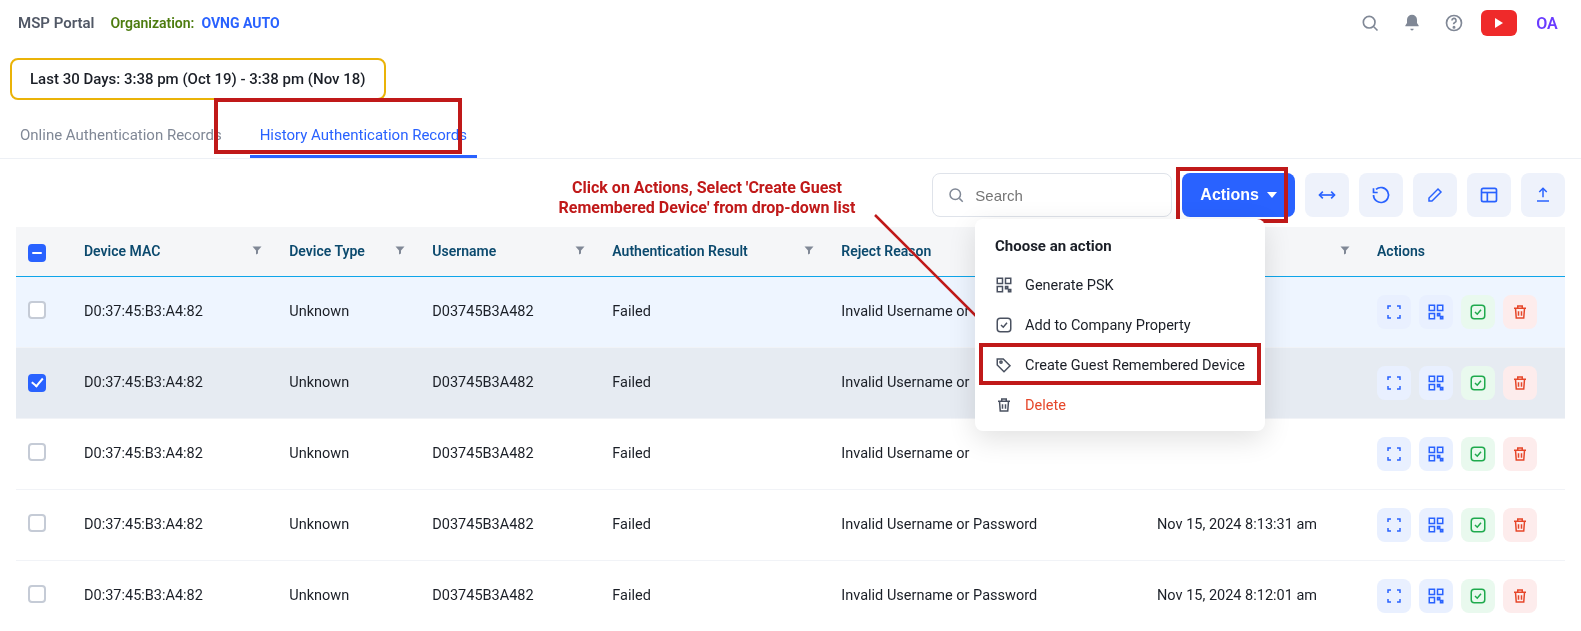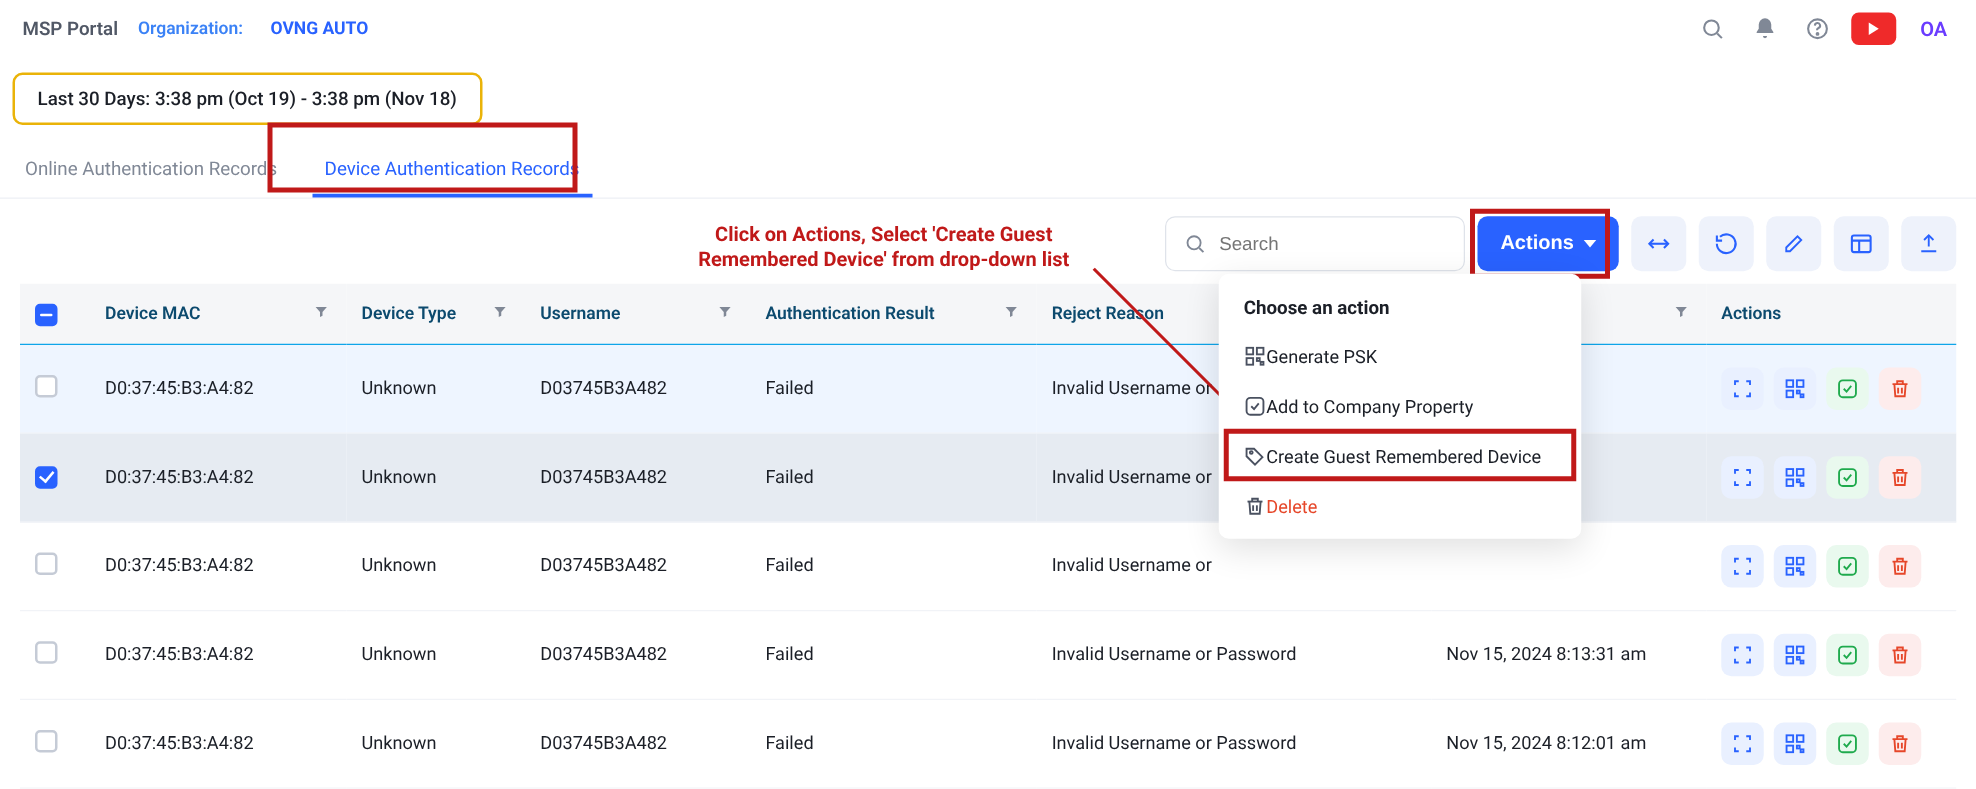--- a/index.html
+++ b/index.html
@@ -1,19 +1,19 @@
 <!DOCTYPE html>
 <html><head>
 <meta charset="utf-8">
 <style>
   * { box-sizing: border-box; margin: 0; padding: 0; }
   body { font-family: -apple-system, BlinkMacSystemFont, "Segoe UI", Roboto, Helvetica, Arial, sans-serif; background: #fff; color: #212529; width: 1581px; }
   .topbar { display: flex; align-items: center; padding: 8px 18px; height: 46px; }
   .topbar .brand { font-weight: 600; font-size: 15px; color: #515866; margin-right: 16px;}
-  .topbar .org-label { font-size: 14px; font-weight: 600; color: #3b82f6; margin-right: 22px;}
+  .topbar .org-label { font-size: 14px; font-weight: 600; color: #4d7c0f; margin-right: 7px;}
   .topbar .org-name { font-size: 14px; font-weight: 700; color: #2962ff; }
   .topbar .spacer { flex: 1; }
   .topbar .icon-btn { width: 34px; height: 34px; display: flex; align-items: center; justify-content: center; color: #808896; margin-left: 8px; cursor: pointer; }
   .topbar .yt { width: 36px; height: 26px; background: #ef2a2a; border-radius: 6px; display: flex; align-items: center; justify-content: center; margin-left: 10px; cursor:pointer;}
   .topbar .yt::after { content:""; width:0; height:0; border-left:8px solid #fff; border-top:5px solid transparent; border-bottom:5px solid transparent;}
   .topbar .avatar { width: 32px; height: 32px; display:flex; align-items:center; justify-content:center; font-weight:600; color:#6a3cff; margin-left:14px; font-size:16px;}
   .page-header { padding: 12px 10px 10px 10px; display:flex; align-items:flex-start; }
   .page-header .left { flex:1;}
   .page-title { font-size: 22px; font-weight: 700; color:#1b1f27;}
   .breadcrumbs { font-size: 13px; color:#808896; margin-top:2px;}
@@ -27,21 +27,21 @@
   .annotation { position:absolute; color:#c01919; font-weight:700; font-size:16px; text-align:center; line-height:1.25; pointer-events:none;}
   .toolbar { display:flex; align-items:center; padding: 14px 16px 10px 16px; gap:10px; position:relative;}
   .search-box { display:flex; align-items:center; border:1px solid #dfe3ea; border-radius:8px; height:44px; width:240px; padding:0 14px; color:#808896; margin-left:auto;}
   .search-box svg { margin-right:10px;}
   .search-input { border:none; outline:none; font-size:15px; flex:1; background:transparent;}
   .actions-btn { height:44px; background:#2962ff; color:#fff; border:none; border-radius:8px; font-size:16px; font-weight:600; padding:0 18px; display:flex; align-items:center; gap:8px; cursor:pointer;}
   .actions-btn .caret { width:0; height:0; border-left:5px solid transparent; border-right:5px solid transparent; border-top:6px solid #fff;}
   .sq-btn { width:44px; height:44px; border-radius:8px; background:#eef2fb; display:flex; align-items:center; justify-content:center; cursor:pointer; color:#2962ff;}
   .dropdown { position:absolute; top:60px; right:316px; width:290px; background:#fff; border-radius:8px; box-shadow:0 8px 28px rgba(0,0,0,0.12); padding:10px 0 6px 0; z-index:20;}
   .dropdown .dd-title { font-weight:700; font-size:15px; padding:8px 20px 10px 20px; color:#1b1f27;}
-  .dropdown .dd-item { display:flex; align-items:center; padding:11px 20px; font-size:14.5px; color:#1b1f27; cursor:pointer;}
+  .dropdown .dd-item { display:flex; align-items:center; gap:12px; padding:11px 20px; font-size:14.5px; color:#1b1f27; cursor:pointer;}
   .dropdown .dd-item.danger { color:#e6472a;}
   .dropdown .dd-item svg, .dropdown .dd-item .ico { flex-shrink:0; width:18px; height:18px; display:flex; align-items:center; justify-content:center; color:#4a5160;}
   .dropdown .dd-item.danger .ico { color:#e6472a;}
   .table { width: calc(100% - 32px); margin: 0 16px; border-collapse:separate; border-spacing:0;}
   .table thead th { background:#f5f6f8; font-size:14px; font-weight:600; text-align:left; padding:14px 12px; color:#0c4a6e; position:relative; border-bottom:1px solid #0ea5e9;}
   .table thead th .filter-icon { position:absolute; right:14px; top:50%; transform:translateY(-50%); color:#808896;}
   .table tbody td { padding:18px 12px; font-size:14.5px; color:#1b1f27; border-bottom:1px solid #f1f3f7; vertical-align:middle;}
   .table tbody tr.hover-row td { background:#eef5ff;}
   .table tbody tr.sel-row td  { background:#e6ebf2;}
   .check { width:18px; height:18px; border:2px solid #c5cbd6; border-radius:4px; background:#fff; display:inline-flex; align-items:center; justify-content:center; cursor:pointer;}
@@ -90,21 +90,21 @@
     <span class="yt"></span>
     <span class="avatar">OA</span>
   </div>
 
   <div class="page-header">
     <div class="date-box">Last 30 Days: 3:38 pm (Oct 19) - 3:38 pm (Nov 18)</div>
   </div>
 
   <div class="tabs-row">
     <div class="tab">Online Authentication Records</div>
-    <div class="tab active">Device Authentication Records</div>
+    <div class="tab active">History Authentication Records</div>
     <div class="highlight-box" style="left:214px; top:-12px; width:248px; height:56px;"></div>
   </div>
 
   <div class="annotation" style="left:532px; top:178px; width:350px;">Click on Actions, Select 'Create Guest Remembered Device' from drop-down list</div>
 
   <div class="toolbar">
     <div style="flex:1"></div>
     <div class="search-box">
       <svg width="18" height="18" viewBox="0 0 24 24" fill="none" stroke="#808896" stroke-width="2">
           <circle cx="11" cy="11" r="7"></circle>

